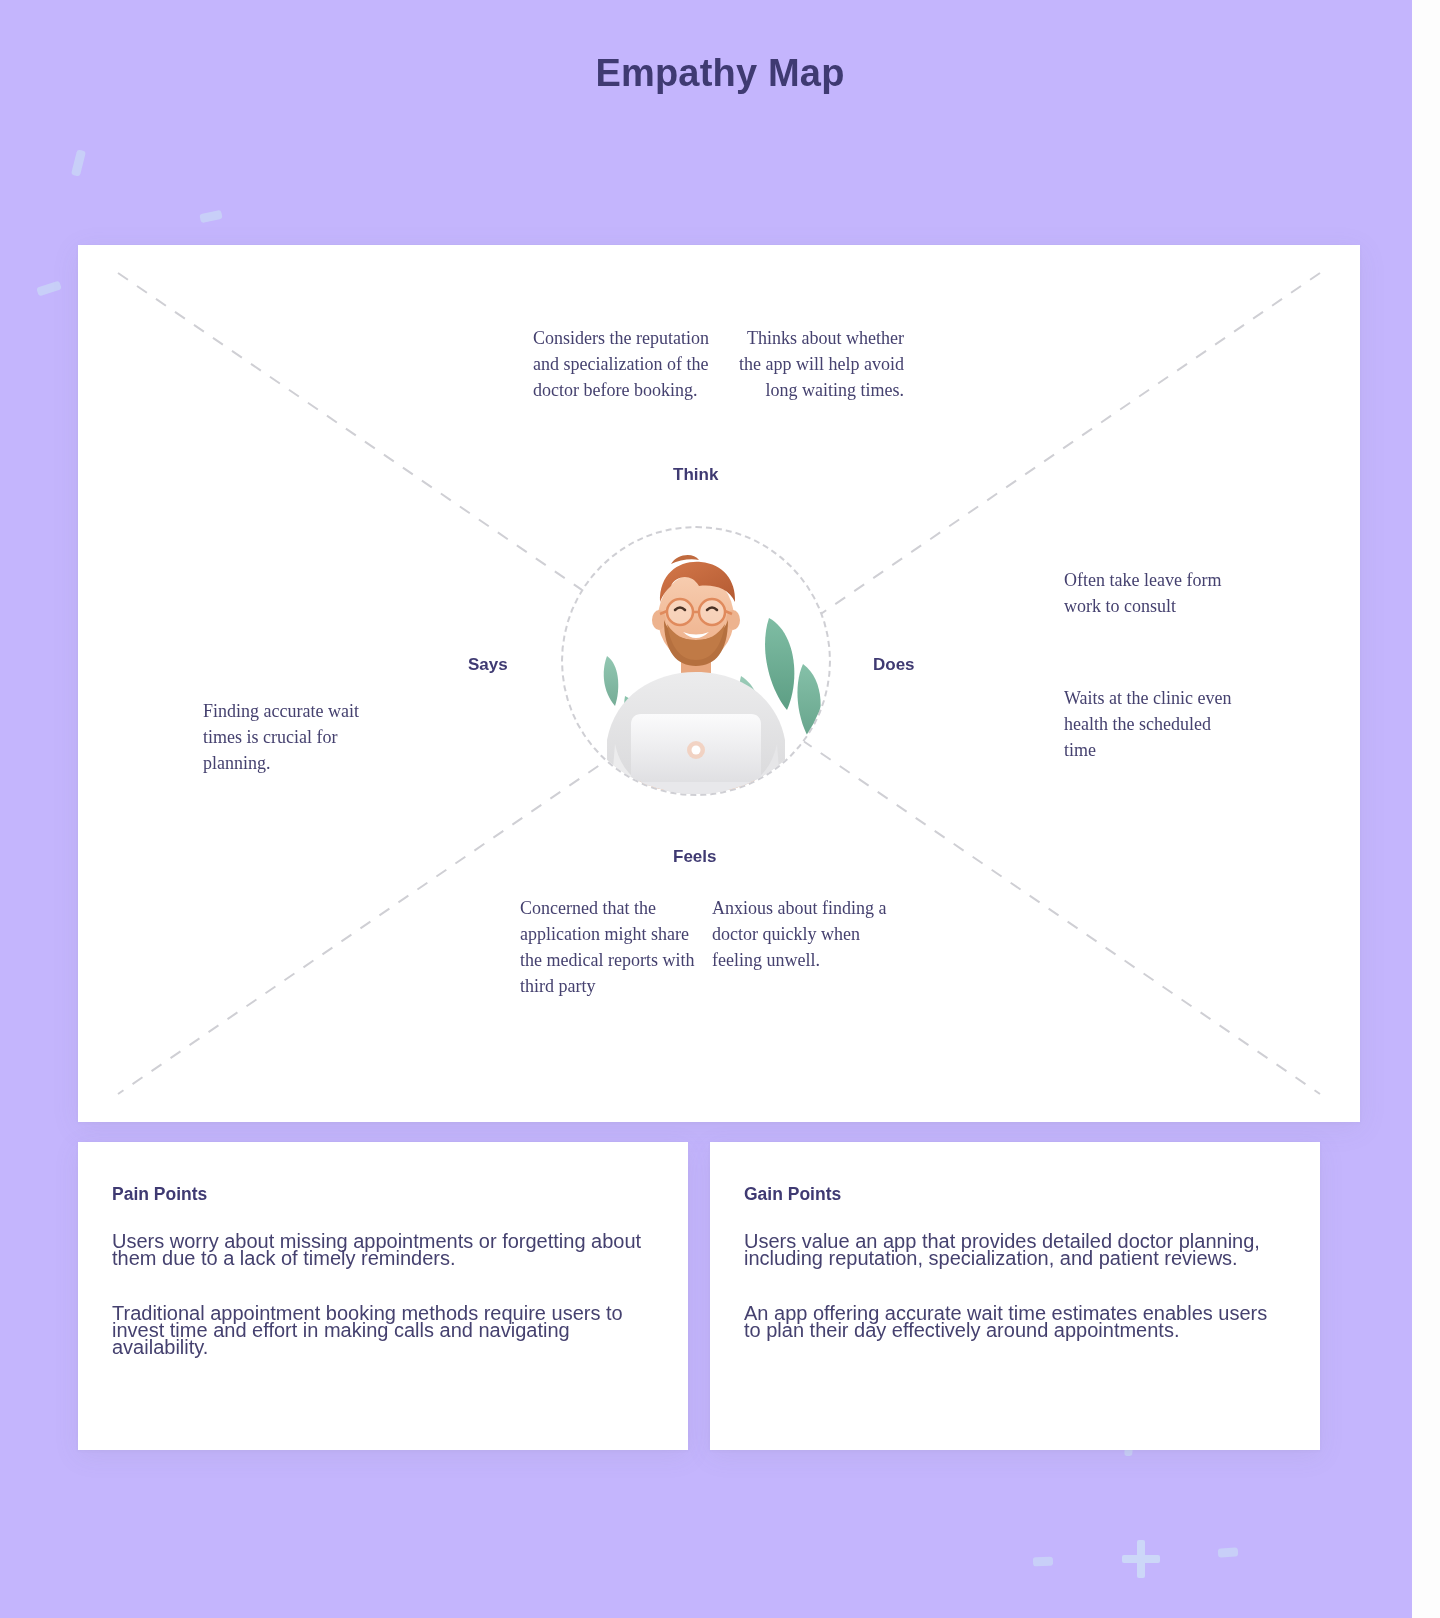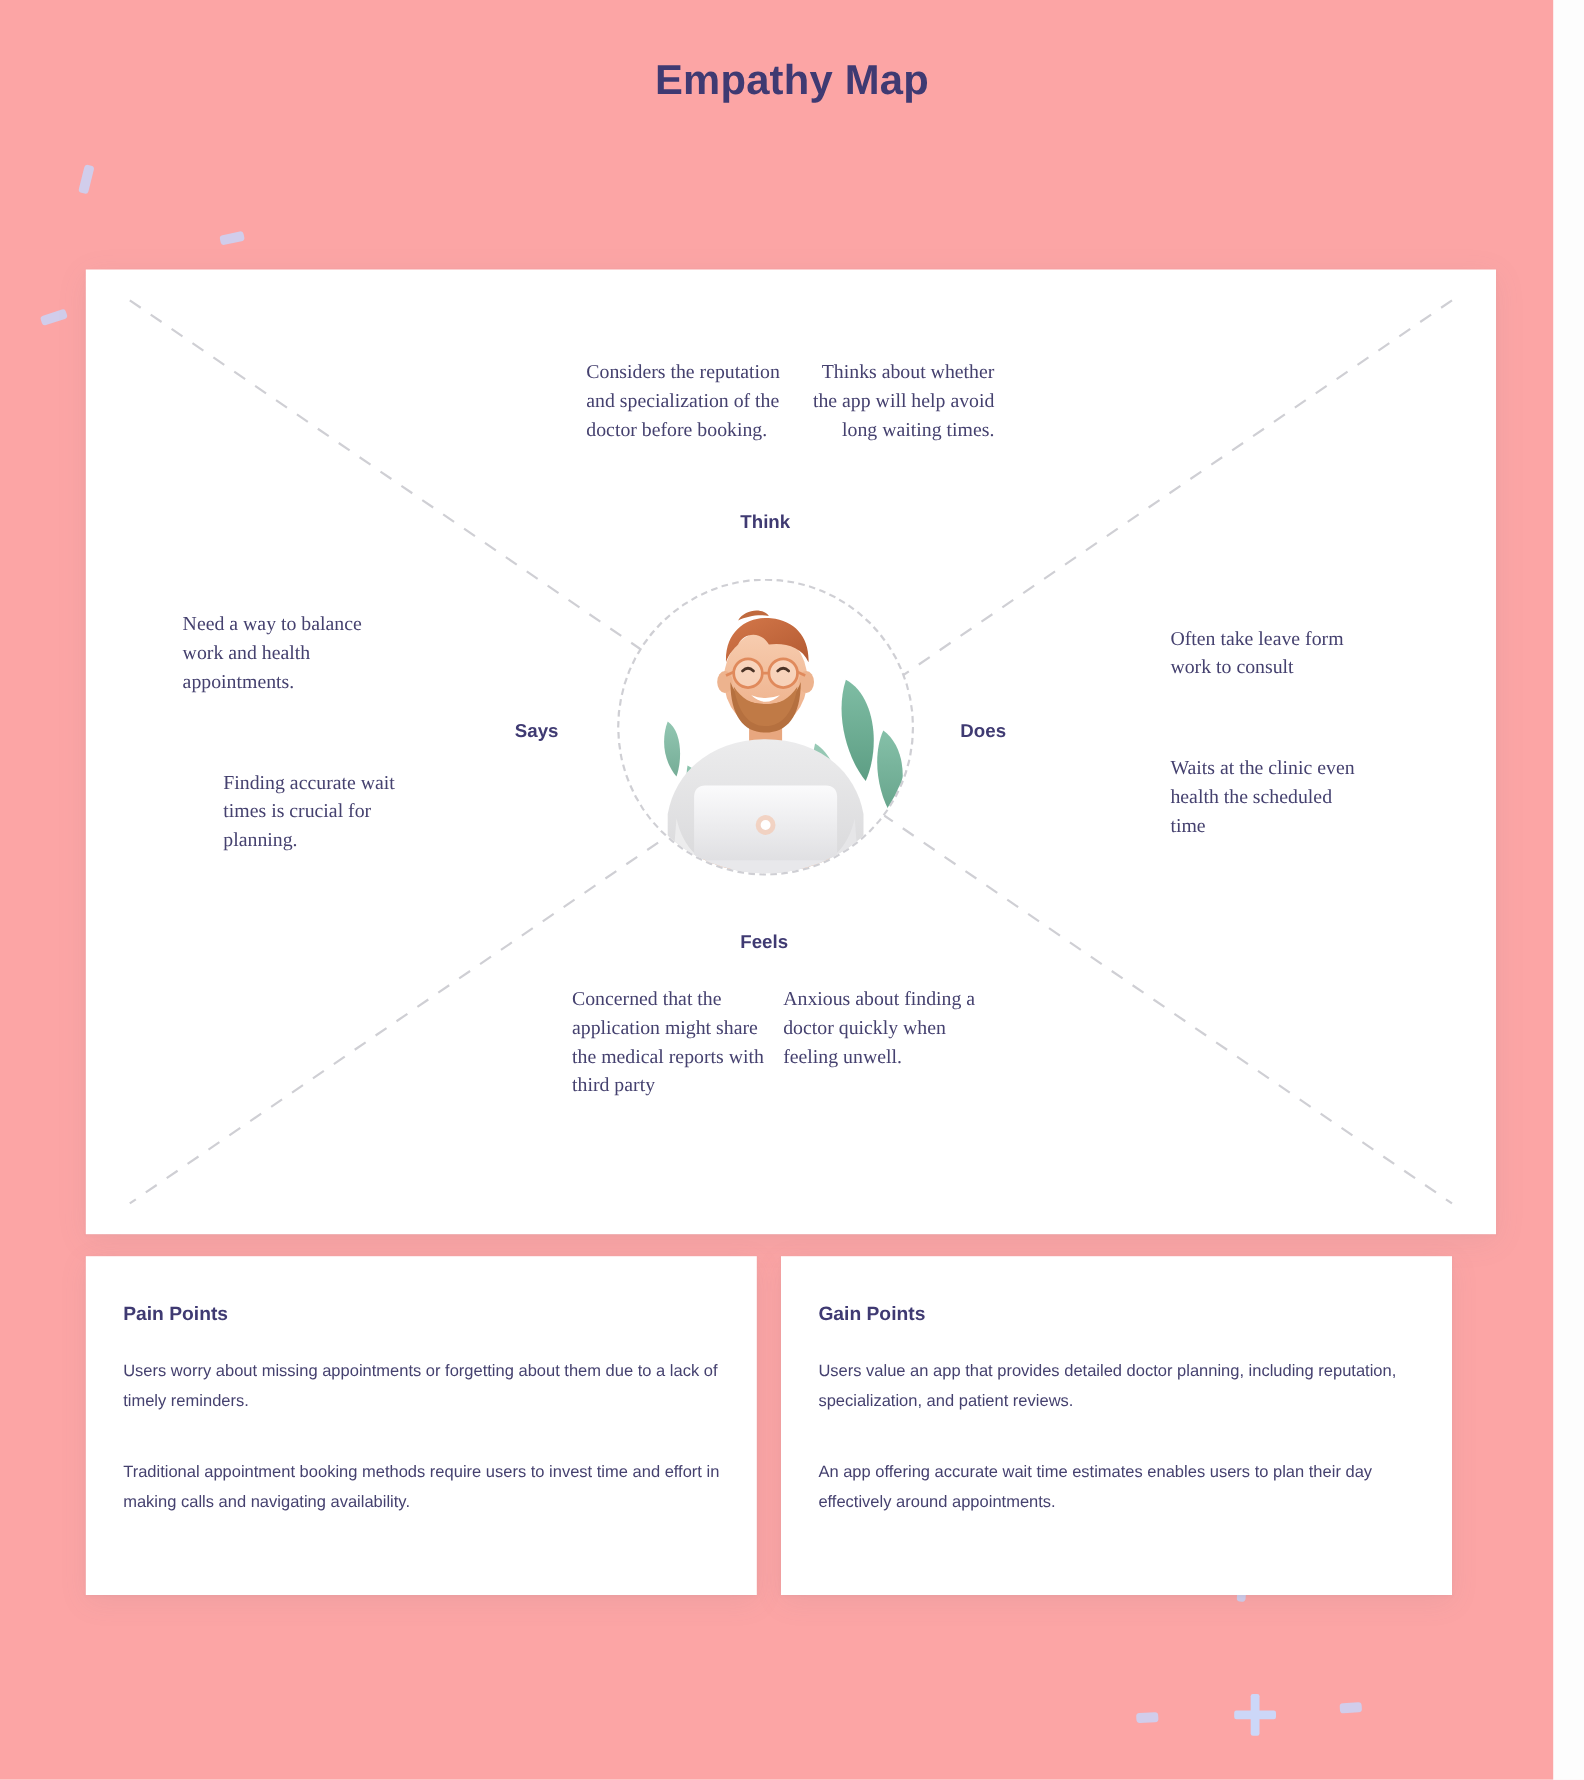--- a/index.html
+++ b/index.html
@@ -9,21 +9,21 @@
     height: 1618px;
     background: #fdfdfd;
     font-family: "Liberation Sans", sans-serif;
     overflow: hidden;
   }
 
   .page {
     position: relative;
     width: 1412px;
     height: 1618px;
-    background: #fca5a5;
+    background: #c4b5fd;
   }
 
   
   .confetti {
     position: absolute;
     background: #c9d4f7;
     border-radius: 3px;
     opacity: .85;
     pointer-events: none;
   }
@@ -138,22 +138,22 @@
   .card-pain { left: 78px;  width: 610px; }
   .card-gain { left: 710px; width: 610px; }
 
   .points-title {
     font-size: 17.5px;
     font-weight: bold;
     color: #3f3a72;
     margin-bottom: 28px;
   }
   .points-para {
-    font-size: 15px;
-    line-height: 27px;
+    font-size: 20px;
+    line-height: 17px;
     color: #45416f;
     margin-bottom: 38px;
     max-width: 556px;
   }
 </style>
 </head>
 <body>
 
 <div class="page">
 
@@ -173,21 +173,20 @@
     <svg class="diag-svg" viewBox="0 0 1282 877" preserveAspectRatio="none">
       <line x1="40" y1="28" x2="1242" y2="849" stroke="#cfcfd4" stroke-width="2" stroke-dasharray="12 11"></line>
       <line x1="1242" y1="28" x2="40" y2="849" stroke="#cfcfd4" stroke-width="2" stroke-dasharray="12 11"></line>
     </svg>
 
     <div class="quad-label label-think">Think</div>
     <div class="note note-think-1">Considers the reputation and specialization of the doctor before booking.</div>
     <div class="note note-think-2">Thinks about whether the app will help avoid long waiting times.</div>
 
     <div class="quad-label label-says">Says</div>
-    <div class="note note-says-1">Need a way to balance work and health appointments.</div>
     <div class="note note-says-2">Finding accurate wait times is crucial for planning.</div>
 
     <div class="quad-label label-does">Does</div>
     <div class="note note-does-1">Often take leave form work  to consult</div>
     <div class="note note-does-2">Waits at the clinic even health the scheduled time</div>
 
     <div class="quad-label label-feels">Feels</div>
     <div class="note note-feels-1">Concerned that the application might share the medical reports with third party</div>
     <div class="note note-feels-2">Anxious about finding a doctor quickly when feeling unwell.</div>
 

